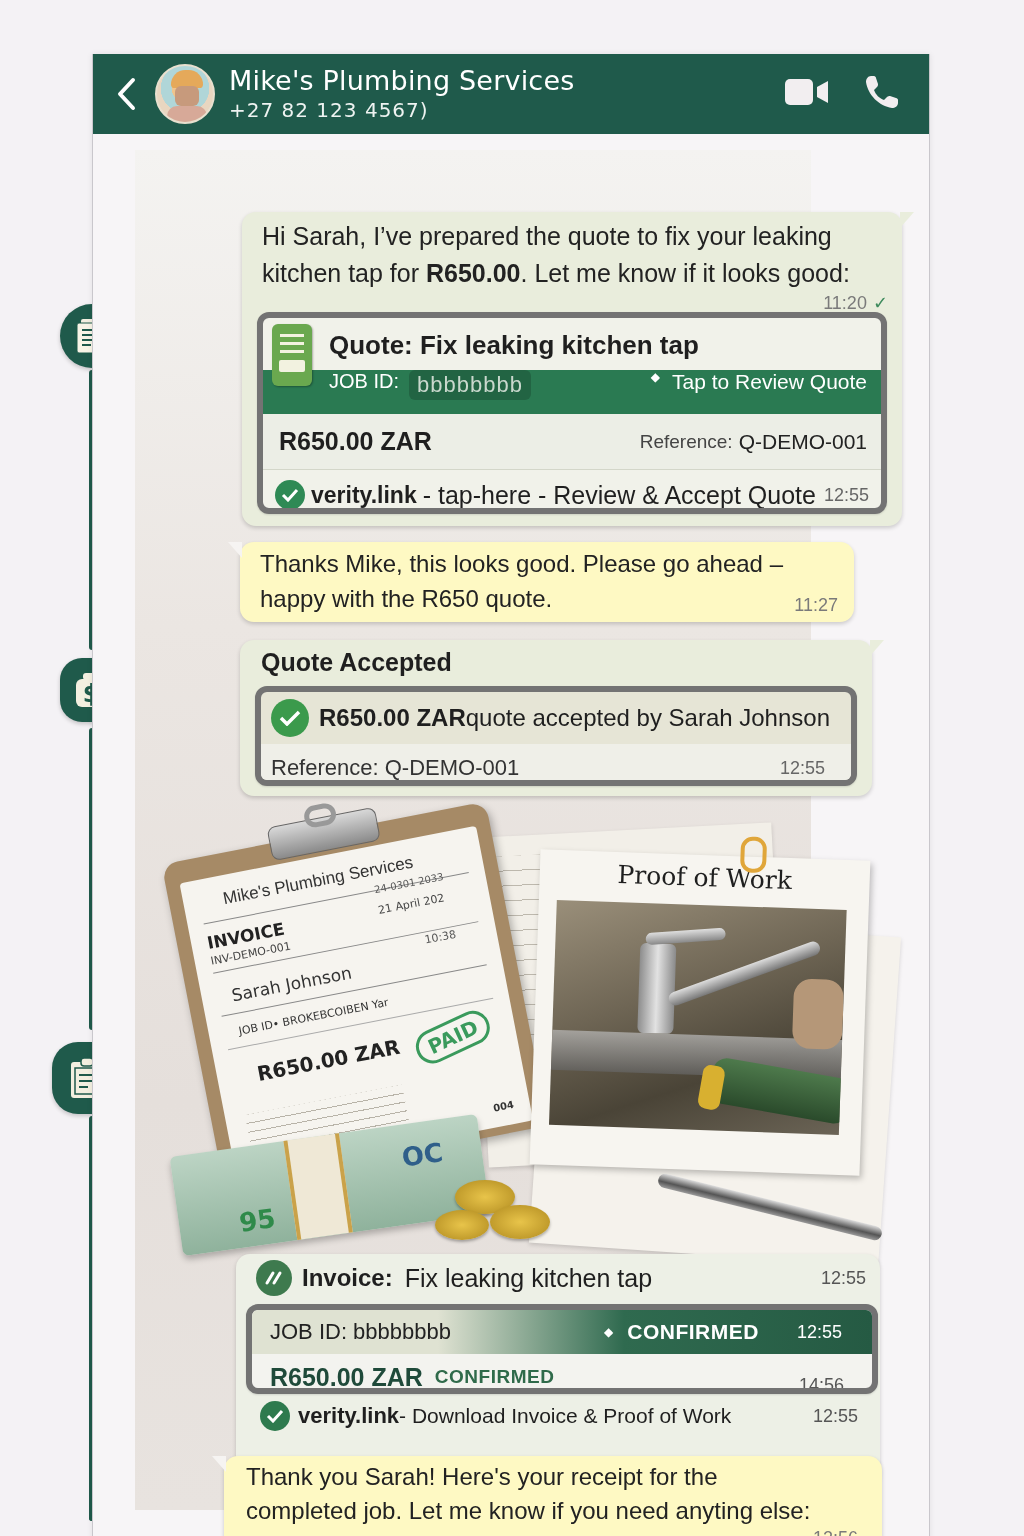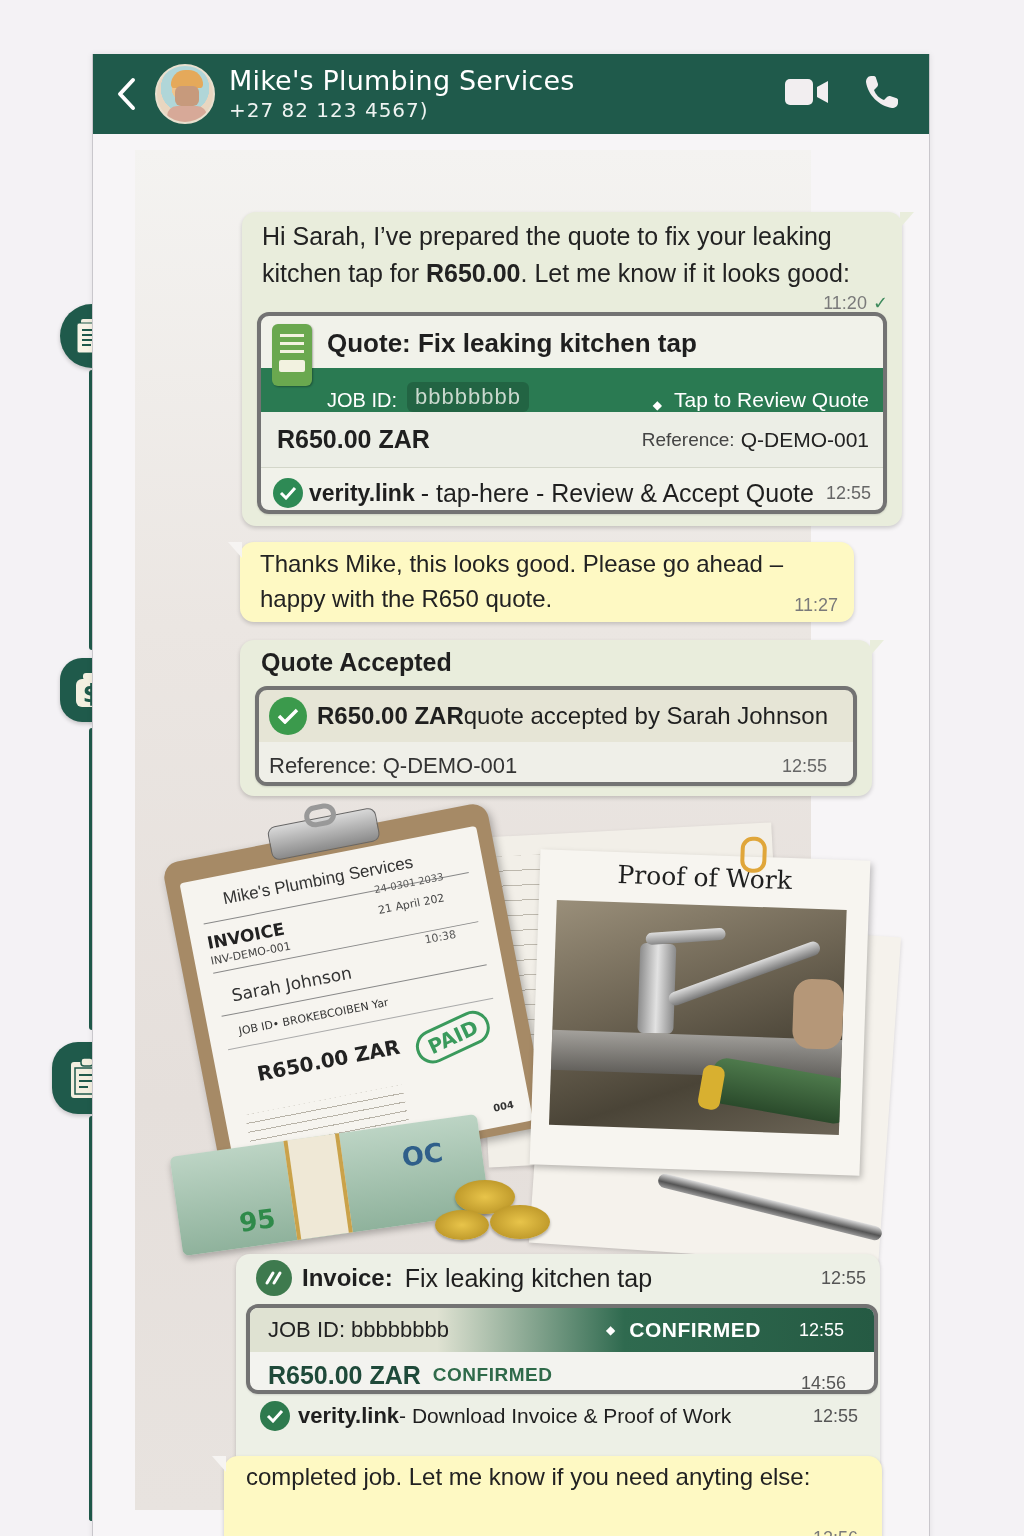--- a/index.html
+++ b/index.html
@@ -53,22 +53,22 @@
     box-shadow: 0 2px 4px rgba(0,0,0,0.18);
     font-family: "Liberation Sans", sans-serif;
   }
   .bubble.out { background: #e9eddc; }
   .bubble.in { background: #fef9c3; }
   .bubble .msg { font-size: 25px; line-height: 37px; color: #222; }
   .bubble .time { font-size: 18px; color: #7a7a7a; }
   .tail-out { position:absolute; right:-12px; top:0; width:0; height:0; border-top:16px solid #e9eddc; border-right:14px solid transparent; }
   .tail-in { position:absolute; left:-12px; top:0; width:0; height:0; border-top:16px solid #f6f4f2; border-left:14px solid transparent; }
 
-  .card { position:absolute; background:#f1f2ea; border-radius:12px; border:4px solid #737373; box-shadow: 0 1px 2px rgba(0,0,0,0.12); overflow:hidden; }
-  .green-bar { background:#2a7a52; color:#fff; display:flex; align-items:flex-end; }
+  .card { position:absolute; background:#f1f2ea; border-radius:12px; border:6px solid #737373; box-shadow: 0 1px 2px rgba(0,0,0,0.12); overflow:hidden; }
+  .green-bar { background:#2a7a52; color:#fff; display:flex; align-items:flex-start; }
   .dark-green-bar { background: linear-gradient(90deg, #dfe2d2 0%, #dfe2d2 30%, #2f6a4f 60%, #255a43 100%); display:flex; align-items:center; }
   .check-circle { display:inline-flex; width:30px; height:30px; border-radius:50%; background:#2e8a55; align-items:center; justify-content:center; flex:0 0 auto; }
 
   .timeline-line { position:absolute; background:#1f5a4b; width:6px; border-radius:3px; }
   .timeline-node {
     position:absolute; width:64px; height:64px; border-radius:50%;
     background:#1f5a4b; display:flex; align-items:center; justify-content:center;
     box-shadow: 0 2px 4px rgba(0,0,0,0.2);
   }
   .timeline-node.rounded { border-radius: 22px; }
@@ -333,16 +333,17 @@
     </span>
     <b style="margin-left:8px; font-size:22px;">verity.link</b>
     <span style="font-size:21px;"> - Download Invoice &amp; Proof of Work</span>
     <span style="margin-left:auto; margin-right:22px; font-size:18px; color:#555;">12:55</span>
   </div>
 </div>
 
 <div class="bubble in" style="left:224px; top:1456px; width:658px; height:100px;">
   <div class="tail-in"></div>
   <div class="msg" style="position:absolute; left:22px; top:4px; font-size:24px; line-height:34px;">
+    <div>Thank you Sarah! Here's your receipt for the</div>
     <div>completed job. Let me know if you need anyting else:</div>
   </div>
   <span class="time" style="position:absolute; right:24px; top:72px;">12:56</span>
 </div>
 
 </body></html>

